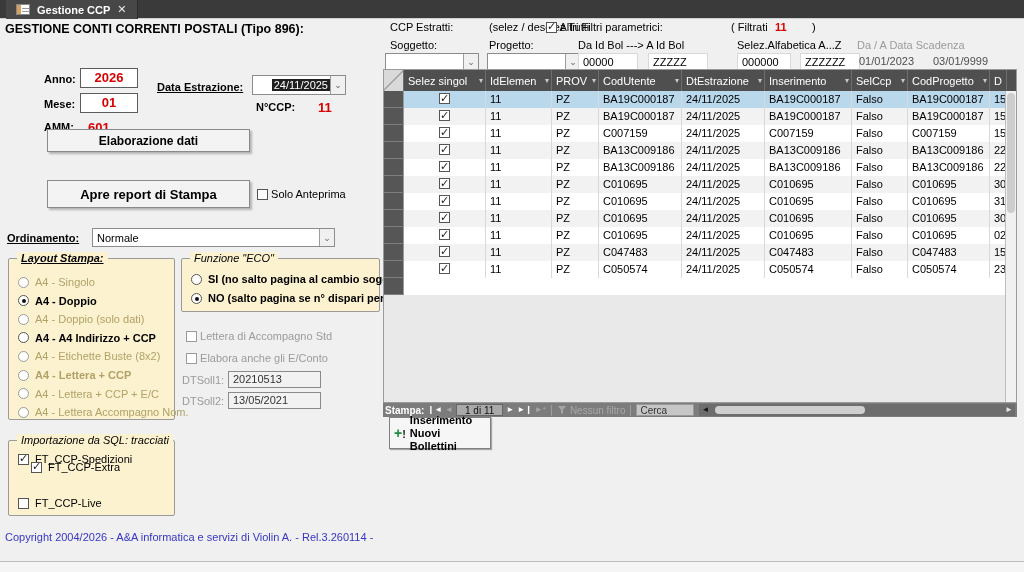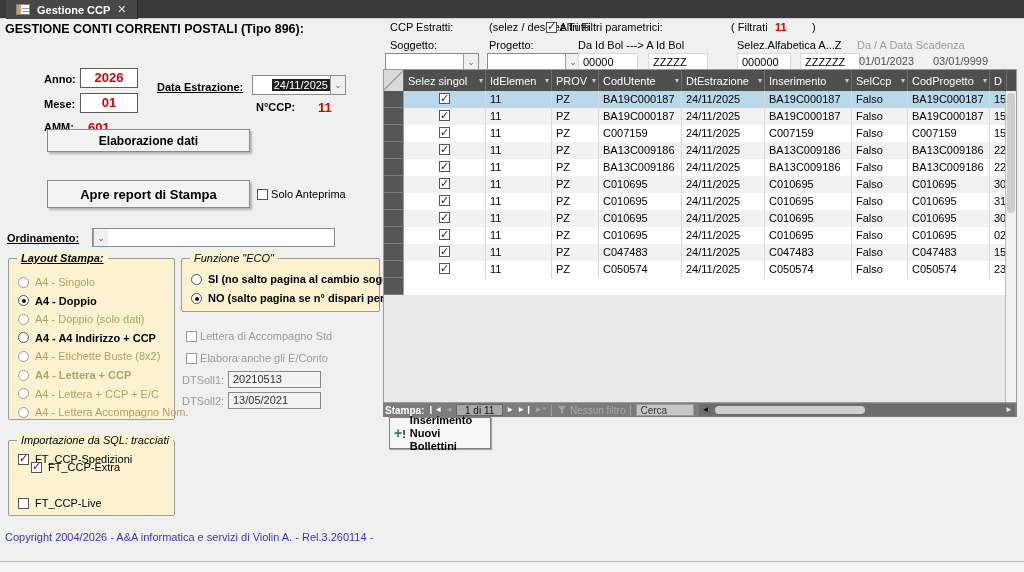--- a/index.html
+++ b/index.html
@@ -109,20 +109,21 @@
 </div>
 <span class="lbl b" style="left:256px; top:101px;">N°CCP:</span>
 <span class="lbl red" style="left:318px; top:100px; font-size:13px;">11</span>
 
 <button class="btn" style="left:47px; top:129px; width:203px; height:23px; font-size:12px;">Elaborazione dati</button>
 <button class="btn" style="left:47px; top:180px; width:203px; height:28px; font-size:13px;">Apre report di Stampa</button>
 <span class="lbl" style="left:257px; top:188px;"><span class="cb"></span> <span>Solo Anteprima</span></span>
 
 <span class="lbl b u" style="left:7px; top:232px;">Ordinamento:</span>
 <div class="combo" style="left:92px; top:228px; width:243px; height:19px;">
+  <span class="val">Normale</span>
   <span class="arrow">⌄</span>
 </div>
 
 <div class="groupbox" style="left:8px; top:258px; width:167px; height:162px;">
   <span class="gtitle b u">Layout Stampa:</span>
   <div id="layout-options">
       <div class="opt" style="top: 17px;">
         <span class="radio dis"></span>
         <span class="txt" style="color: rgb(176, 162, 104);">A4 - Singolo</span>
       </div>

